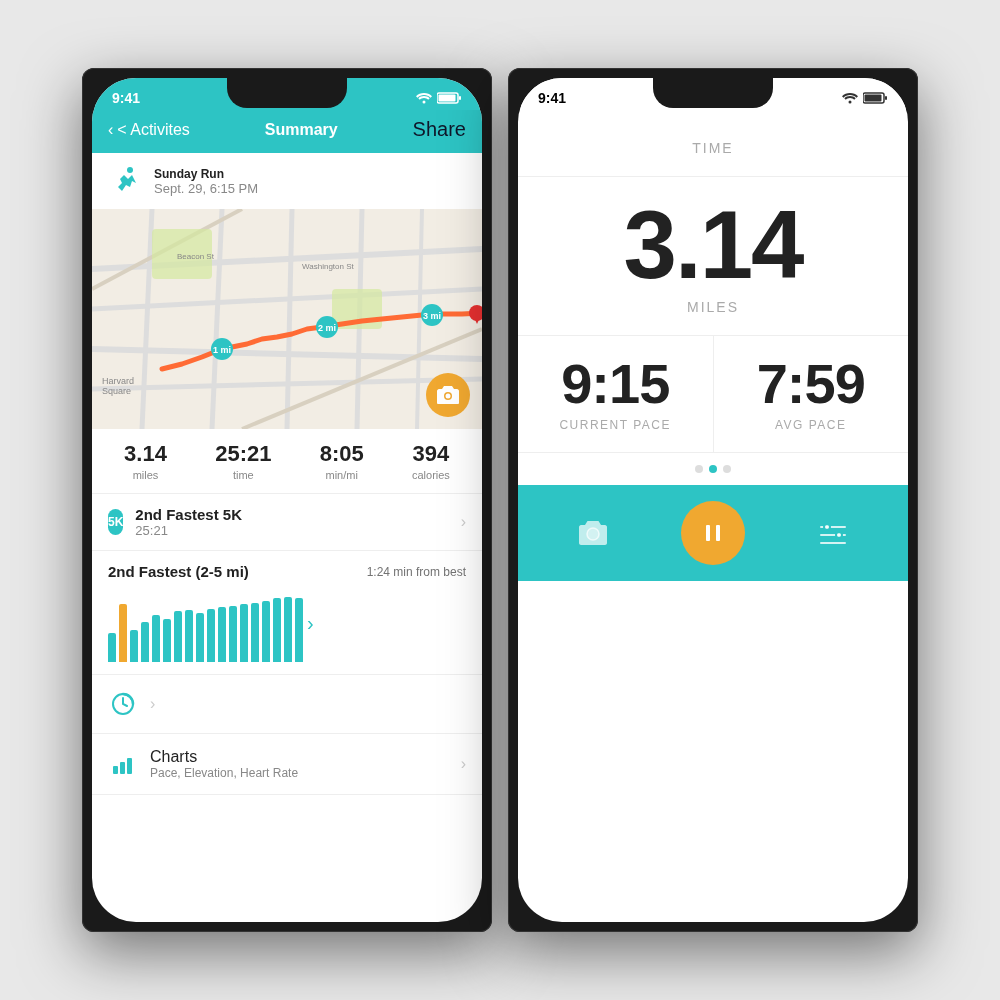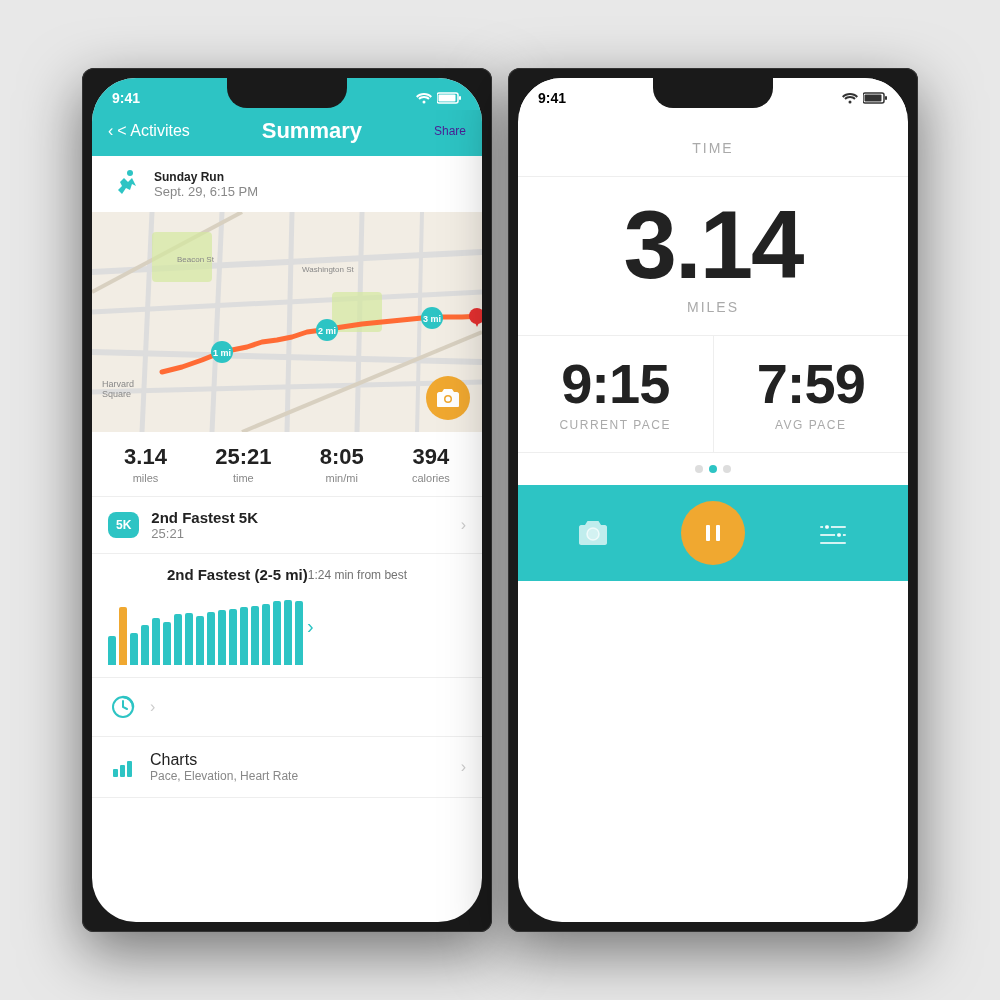--- a/index.html
+++ b/index.html
@@ -103,27 +103,27 @@
     .nav-back {
       color: #fff;
       font-size: 16px;
       display: flex;
       align-items: center;
       gap: 4px;
     }
 
     .nav-title {
       color: #fff;
-      font-size: 22px;
+      font-size: 16px;
       font-weight: 600;
     }
 
     .nav-share {
-      color: #4c1d95;
-      font-size: 12px;
+      color: #0f172a;
+      font-size: 20px;
       font-weight: 500;
     }
 
     .activity-header {
       padding: 10px 16px;
       display: flex;
       align-items: center;
       gap: 10px;
     }
 
@@ -167,39 +167,39 @@
       display: flex;
       align-items: center;
       padding: 12px 16px;
       border-bottom: 1px solid #eee;
     }
 
     .badge-5k {
       background: #2dc4c4;
       color: #fff;
       border-radius: 8px;
-      padding: 6px 8px;
+      padding: 6px 0;
       font-size: 12px;
       font-weight: 700;
       margin-right: 12px;
     }
 
     .achievement-text { flex: 1; }
     .achievement-title { font-size: 15px; font-weight: 600; color: #222; }
     .achievement-time { font-size: 13px; color: #888; }
     .chevron { color: #ccc; font-size: 16px; }
 
     .chart-section {
       padding: 12px 16px;
       border-bottom: 1px solid #eee;
     }
 
     .chart-header {
       display: flex;
-      justify-content: center;
+      justify-content: space-between;
       align-items: center;
       margin-bottom: 4px;
     }
 
     .chart-title { font-size: 15px; font-weight: 600; color: #222; }
     .chart-subtitle { font-size: 12px; color: #737373; }
 
     .bar-chart {
       display: flex;
       align-items: flex-end;

